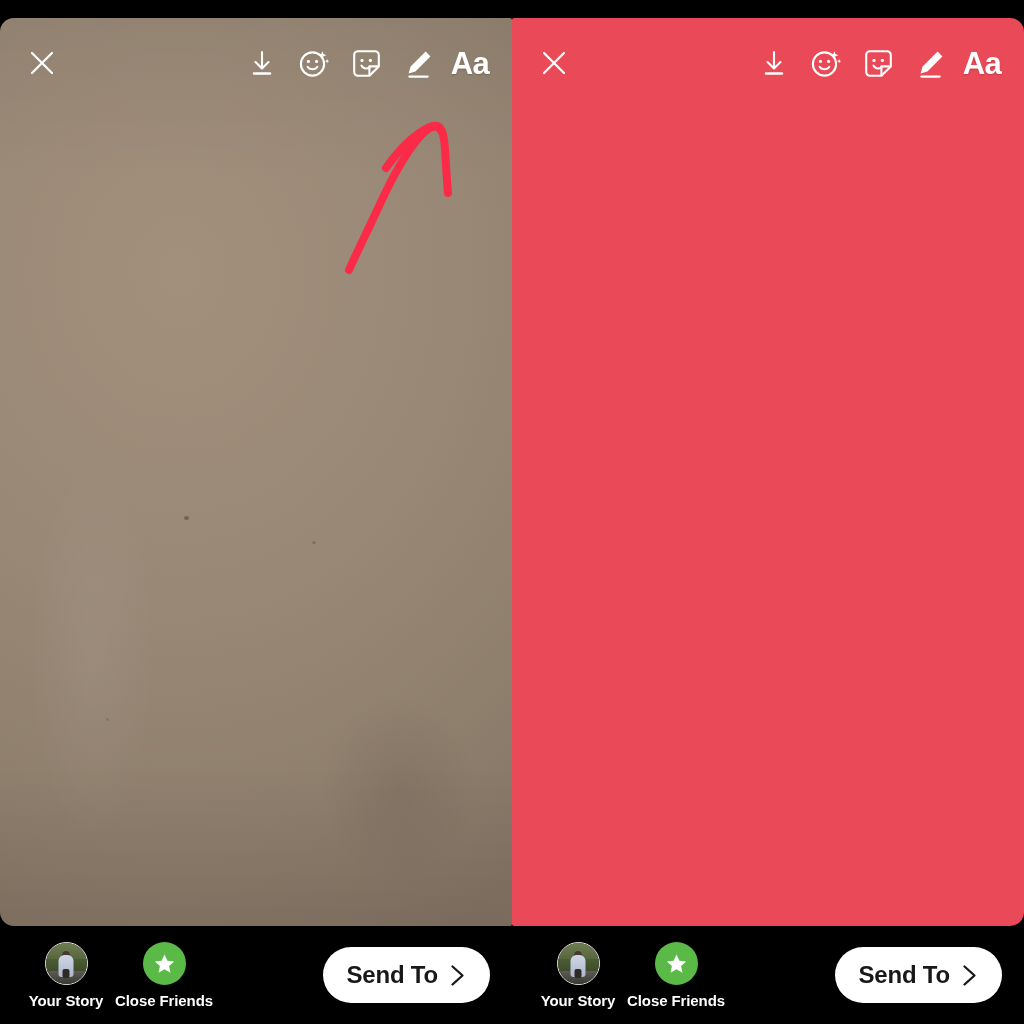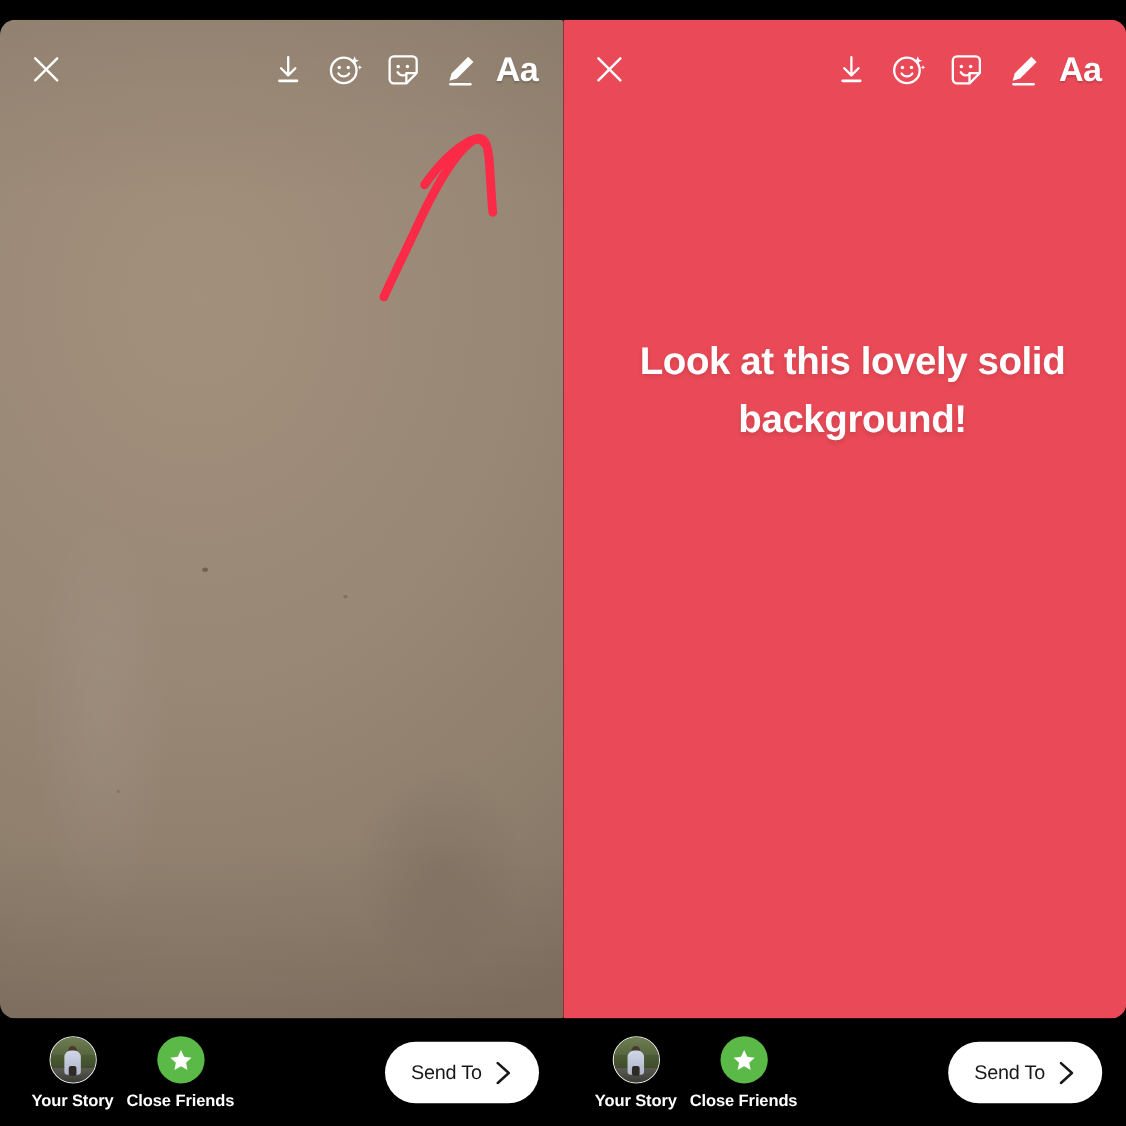--- a/index.html
+++ b/index.html
@@ -186,22 +186,22 @@
     border-radius:28px;
     background:#fff;
     display:flex;
     align-items:center;
     justify-content:center;
     gap:11px;
     padding:0 24px;
   }
   .sendto-label {
     color:#18181a;
-    font-size:18px;
-    font-weight:normal;
+    font-size:24px;
+    font-weight:bold;
     letter-spacing:-.2px;
   }
 </style>
 </head>
 <body>
 
 <div class="screen">
 
   <div class="panel panel-left">
 
@@ -296,21 +296,20 @@
         </svg>
       </div>
     </div>
   </div>
 
   <div class="panel panel-right">
 
     <div class="canvas">
       <div class="bg-solid" style="background: rgb(234, 74, 87);"></div>
 
-      <div class="story-text">Look at this lovely solid background!</div>
 
       <div class="toolbar">
         <div class="tool tool-close">
           <svg width="28" height="28" viewBox="0 0 28 28">
             <path d="M4 4 L24 24 M24 4 L4 24" stroke="#fff" stroke-width="2.2" stroke-linecap="round"></path>
           </svg>
         </div>
         <div class="tool-spacer"></div>
 
         <div class="tool">

